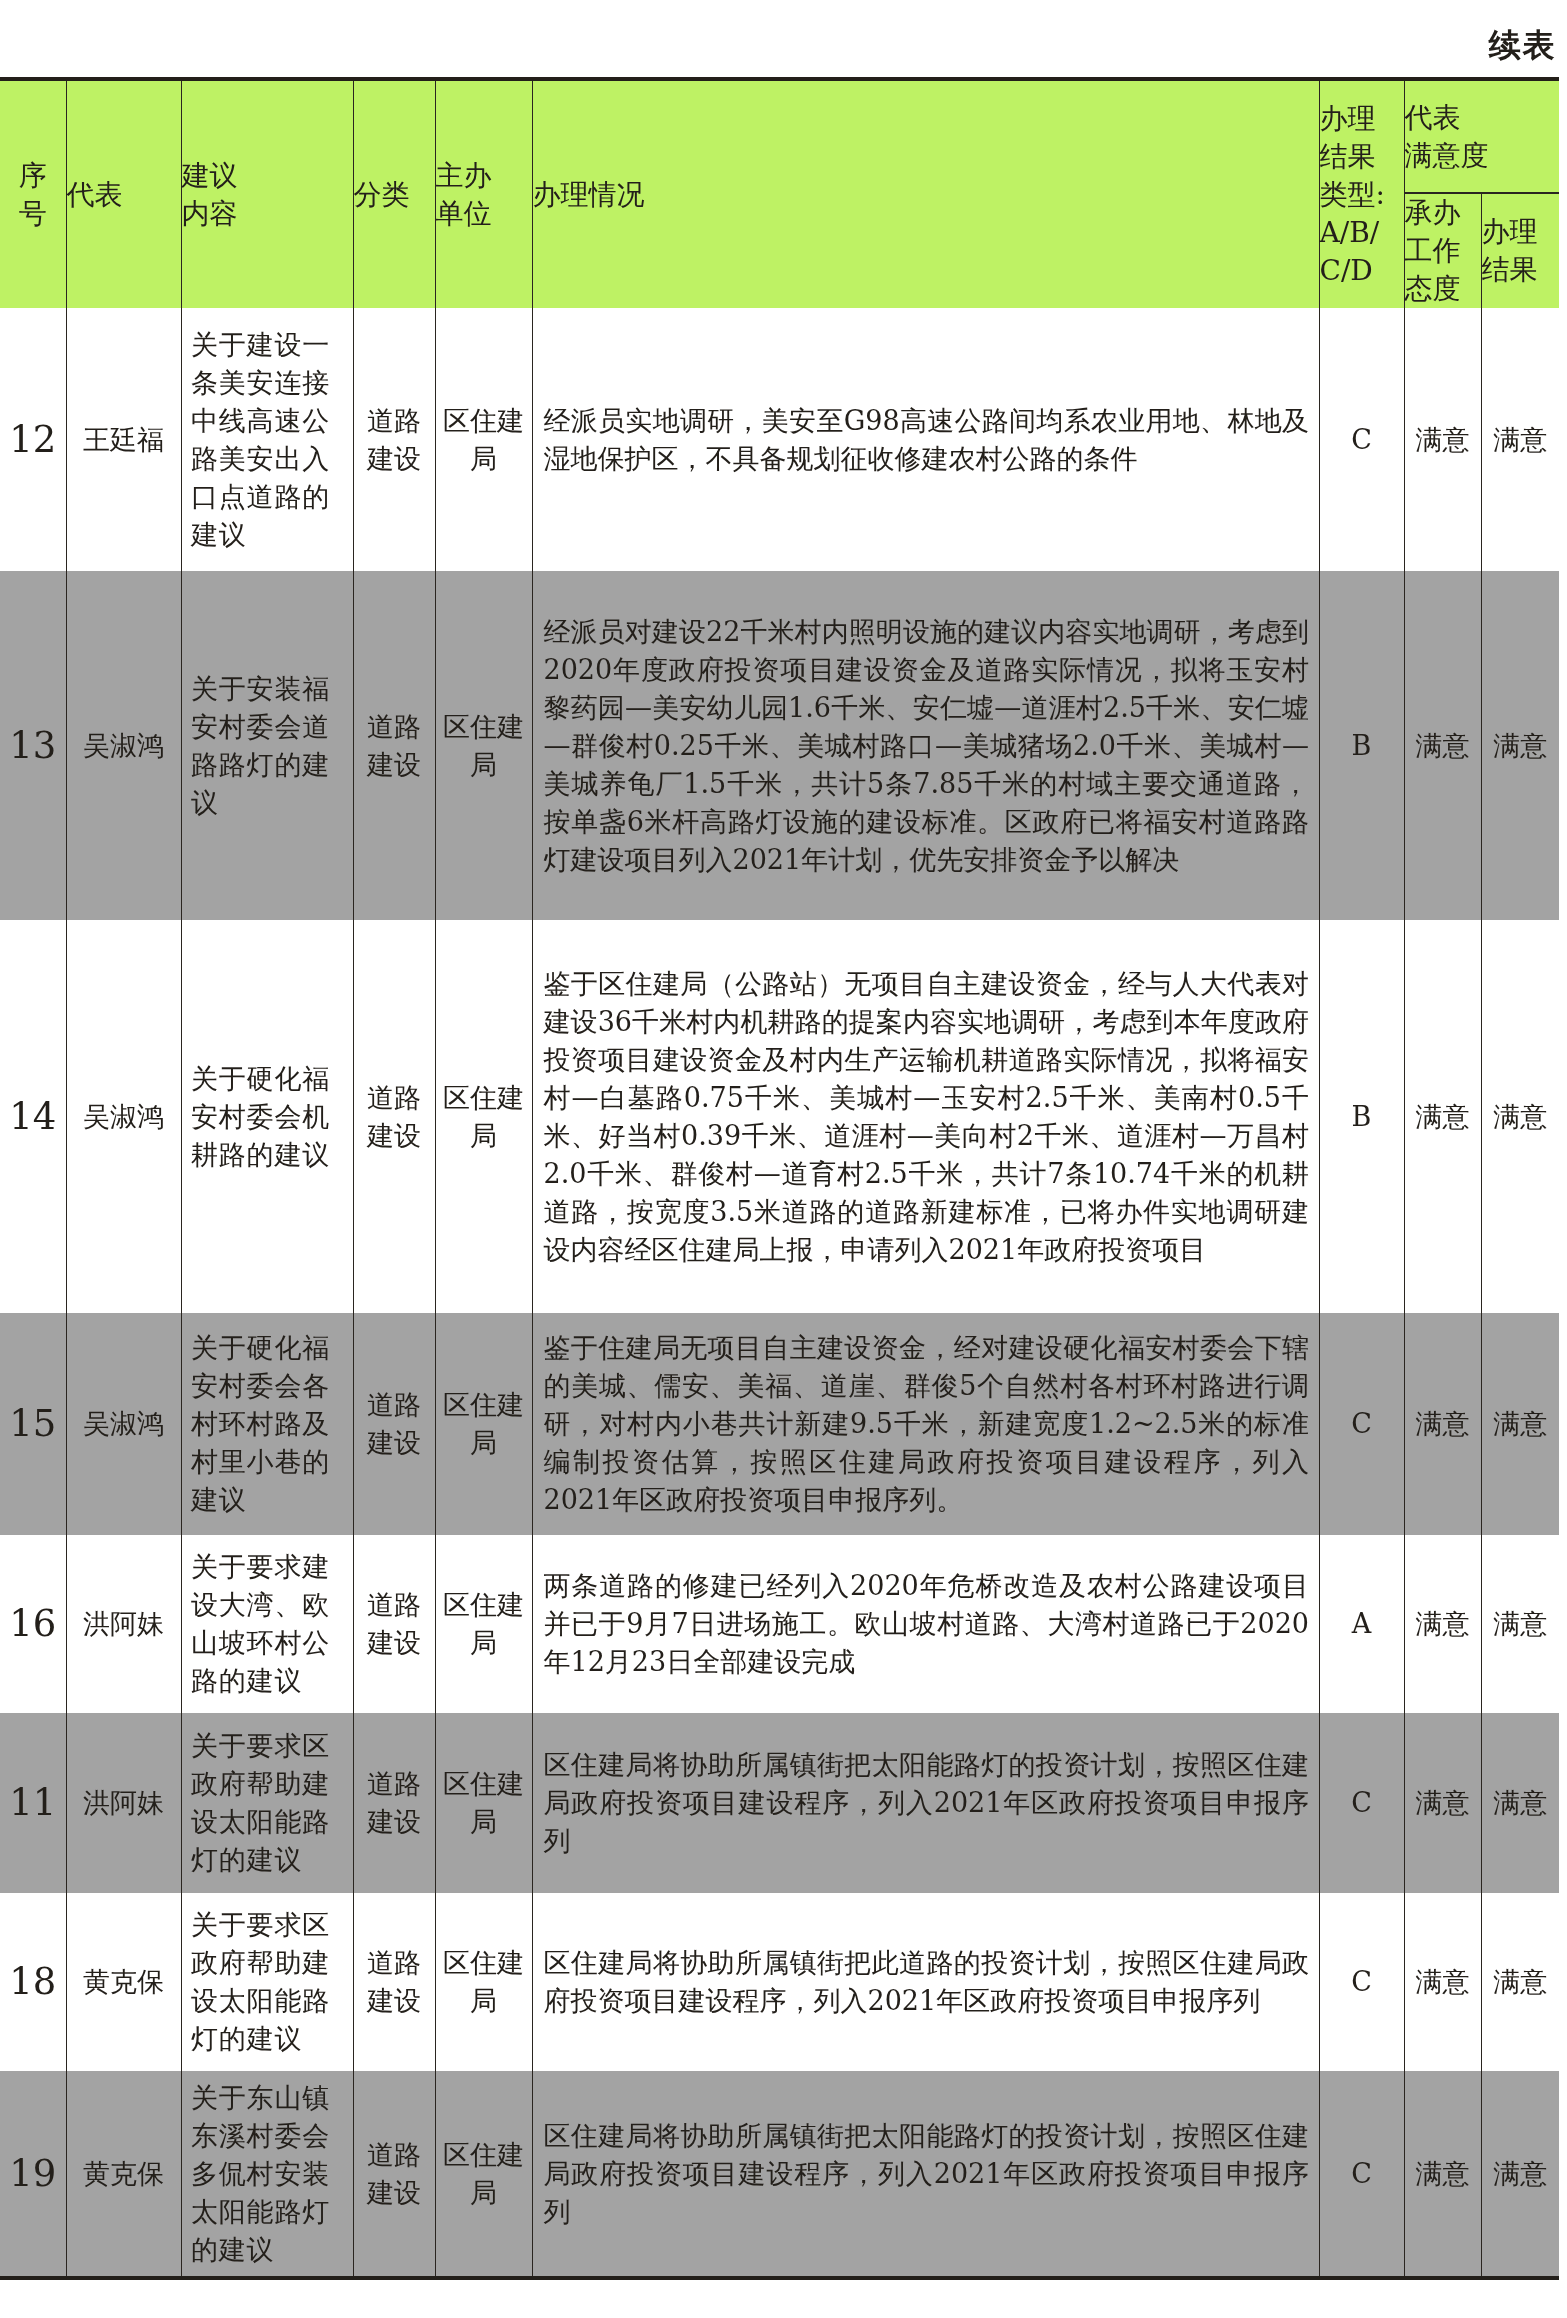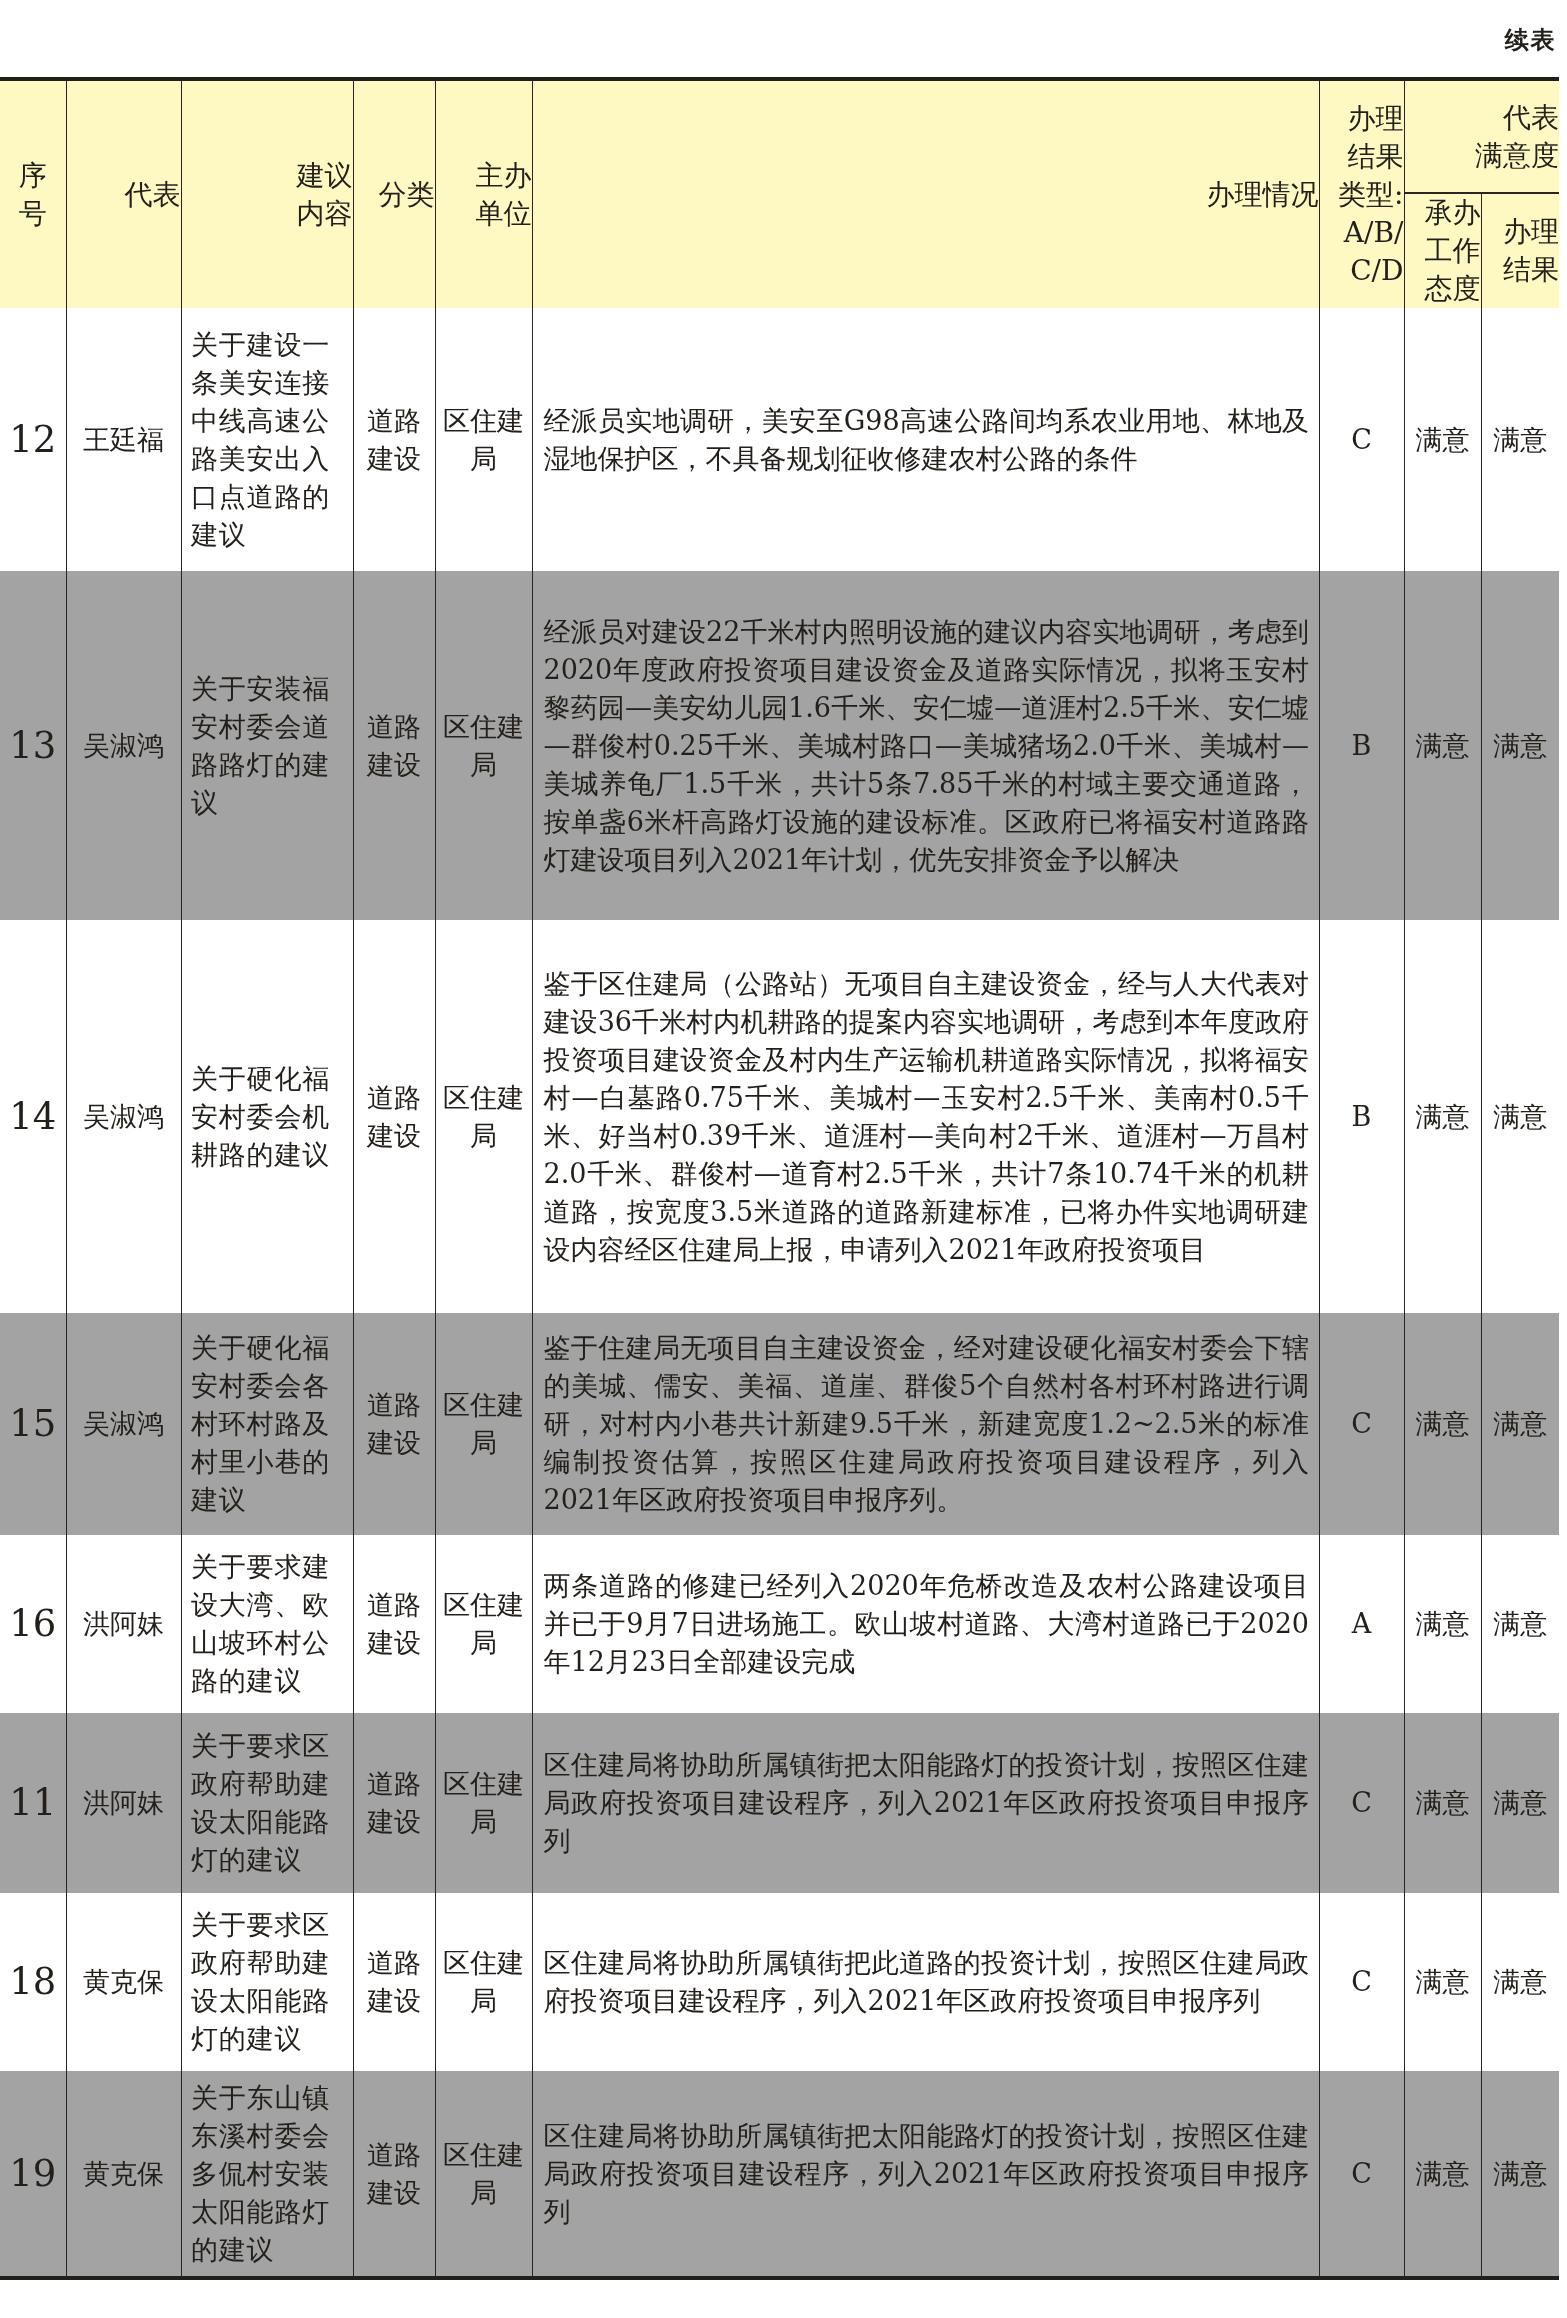--- a/index.html
+++ b/index.html
@@ -1,28 +1,28 @@
 <!DOCTYPE html>
 <html style="font-size:12.7px"><head>
 <meta charset="utf-8">
 <style>
   html, body { margin:0; padding:0; background:#ffffff; }
   body { width:1567px; height:2319px; position:relative; overflow:hidden;
          font-family:"DejaVu Serif","Liberation Serif",serif; color:#231f1a; }
   .cont { position:absolute; right:11px; top:24px; font-family:"DejaVu Sans","Liberation Sans",sans-serif;
-          font-weight:bold; font-size:24px; letter-spacing:1.6px; }
+          font-weight:bold; font-size:32px; letter-spacing:1.6px; }
   table { position:absolute; left:0; top:77px; width:1557px; border-collapse:collapse; table-layout:fixed; }
   table.tbl { border-top:4px solid #231f1a; border-bottom:4px solid #231f1a; }
   col.c1{width:66px} col.c2{width:115px} col.c3{width:172px} col.c4{width:82px}
   col.c5{width:97px} col.c6{width:787px} col.c7{width:85px} col.c8{width:77px} col.c9{width:78px}
   th, td { border-left:1.6px solid #2a2520; border-right:1.6px solid #2a2520; padding:0;
            font-weight:normal; vertical-align:middle; }
   th:first-child, td:first-child { border-left:none; }
   th:last-child, td:last-child { border-right:none; }
-  thead th { background:#fef9c3; font-size:28px; line-height:38px; text-align:right; }
+  thead th { background:#bef264; font-size:28px; line-height:38px; text-align:left; }
   thead tr.h1 th { height:111px; }
   thead tr.h2 th { height:111px; }
   th.sub-top { border-bottom:2.4px solid #2a2520; }
   .vstack span { display:block; }
   tbody td { font-size:27px; line-height:38px; text-align:center; }
   tbody tr.tint td { background:#a3a3a3; }
   tbody tr.plain td { background:#ffffff; }
   td.suggest { text-align:left; padding:0 8px 0 9.5px; letter-spacing:0.8px; }
   td.detail { text-align:justify; padding:0 9.5px 0 11px; }
   td.num { font-size:37px; }

